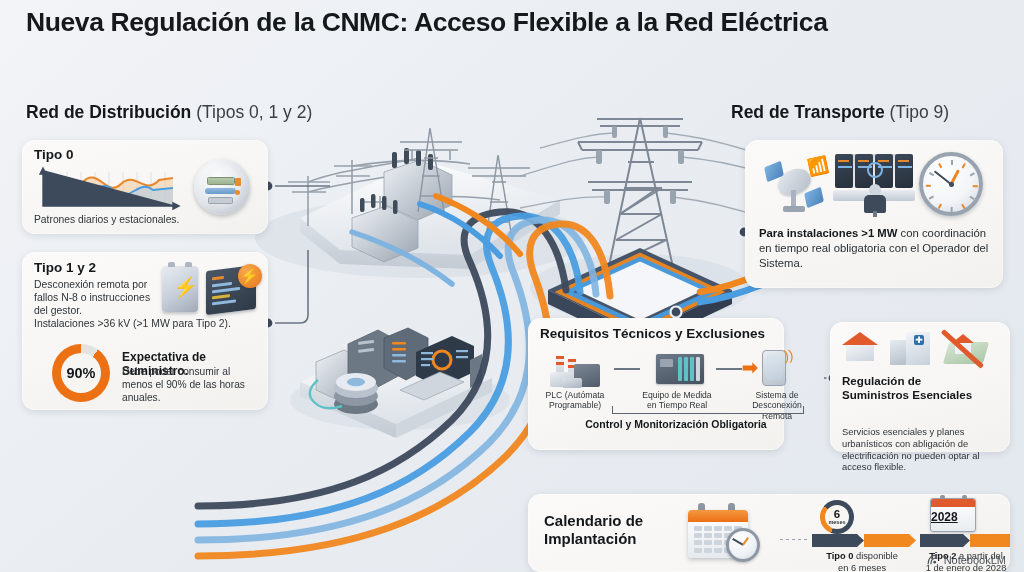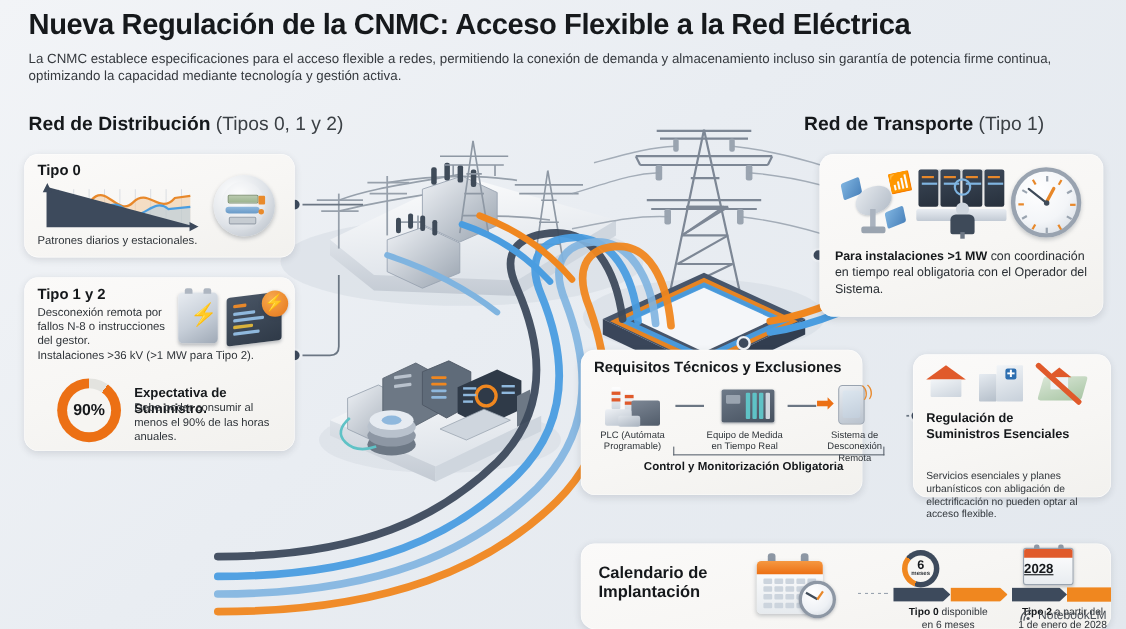--- a/index.html
+++ b/index.html
@@ -480,30 +480,29 @@
     <circle cx="268" cy="186" r="5.5" stroke="#eef1f5" stroke-width="2.2"></circle>
     <circle cx="268" cy="323" r="5.5" stroke="#eef1f5" stroke-width="2.2"></circle>
     <circle cx="744" cy="232" r="5.5" stroke="#eef1f5" stroke-width="2.2"></circle>
     <circle cx="676" cy="312" r="5.5" stroke="#eef1f5" stroke-width="2.2"></circle>
     <circle cx="833" cy="378" r="5.5" stroke="#eef1f5" stroke-width="2.2"></circle>
   </g>
 </svg>
 
 <div class="header">
   <div class="title">Nueva Regulación de la CNMC: Acceso Flexible a la Red Eléctrica</div>
-  <div class="subtitle">La CNMC establece especificaciones para el acceso flexible a redes, permitiendo la conexión de demanda y almacenamiento incluso sin garantía de potencia firme continua, optimizando la capacidad mediante tecnología y gestión activa.</div>
 </div>
 
 <div class="sect-head" id="sh-dist">
   <b>Red de Distribución</b>
   <span>(Tipos 0, 1 y 2)</span>
 </div>
 <div class="sect-head" id="sh-trans">
   <b>Red de Transporte</b>
-  <span>(Tipo 1)</span>
+  <span>(Tipo 9)</span>
 </div>
 
 <div class="card" id="card-tipo0">
   <div class="c-title">Tipo 0</div>
   <svg class="wavechart" viewBox="0 0 148 46">
     <g stroke="#c9d0d9" stroke-width="0.6">
       <path d="M18 6 L18 40 M32 6 L32 40 M46 6 L46 40 M60 6 L60 40 M74 6 L74 40 M88 6 L88 40 M102 6 L102 40 M116 6 L116 40 M130 6 L130 40"></path>
     </g>
     <path d="M10 34 C 26 10, 34 34, 48 16 C 62 0, 72 32, 86 18 C 100 4, 110 30, 124 14 L 138 12 L138 40 L10 40 Z" fill="#f3c99b" opacity=".55"></path>
     <path d="M10 34 C 26 10, 34 34, 48 16 C 62 0, 72 32, 86 18 C 100 4, 110 30, 124 14 L 138 12" fill="none" stroke="#e8882a" stroke-width="2"></path>

